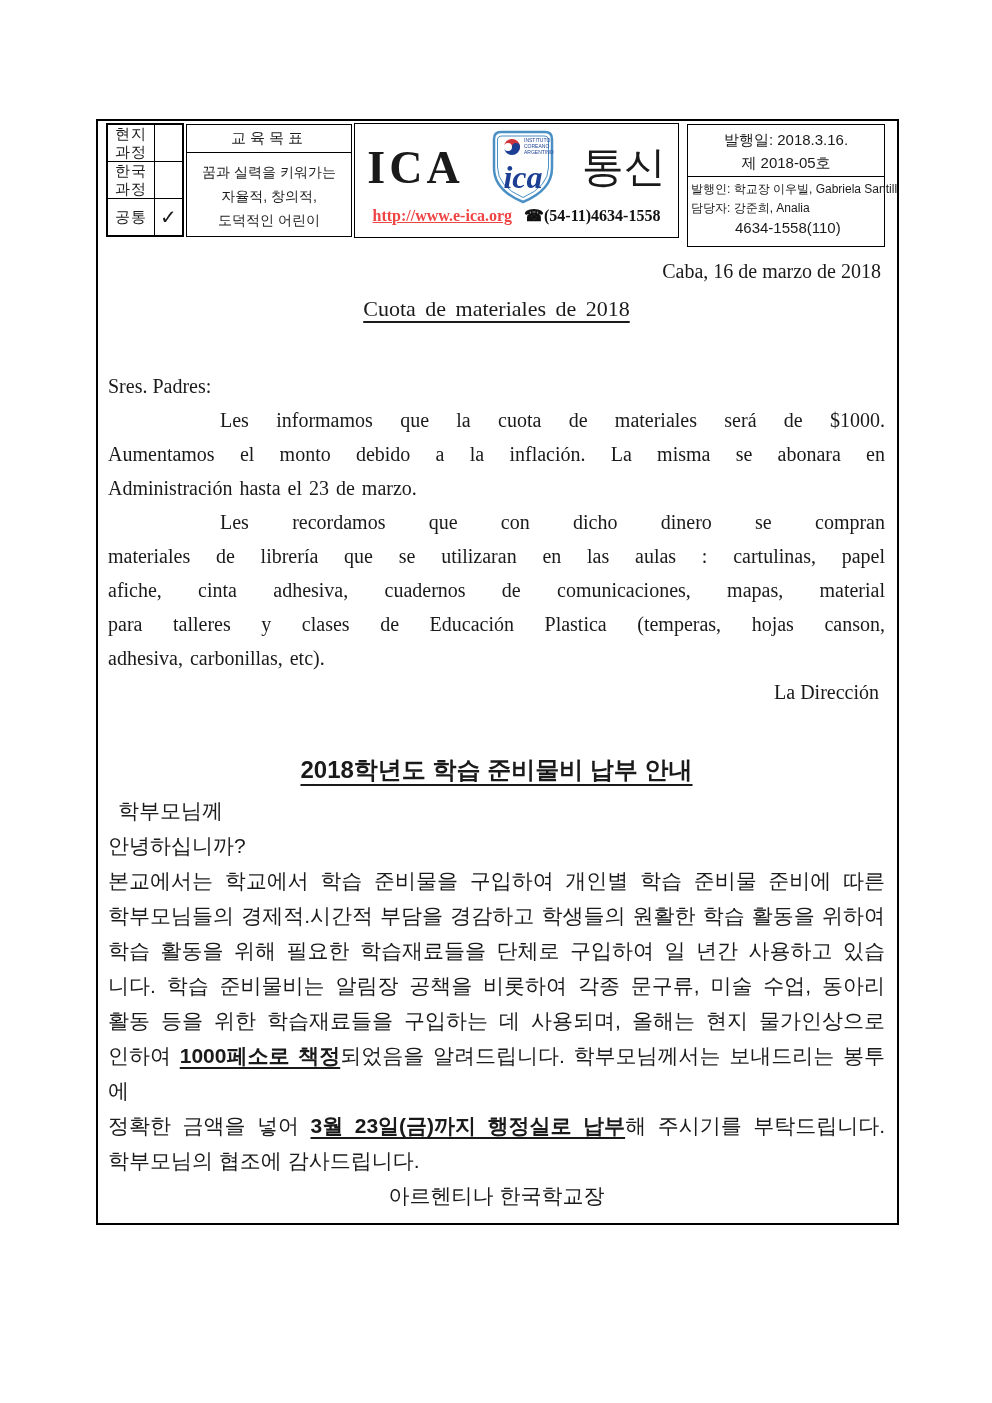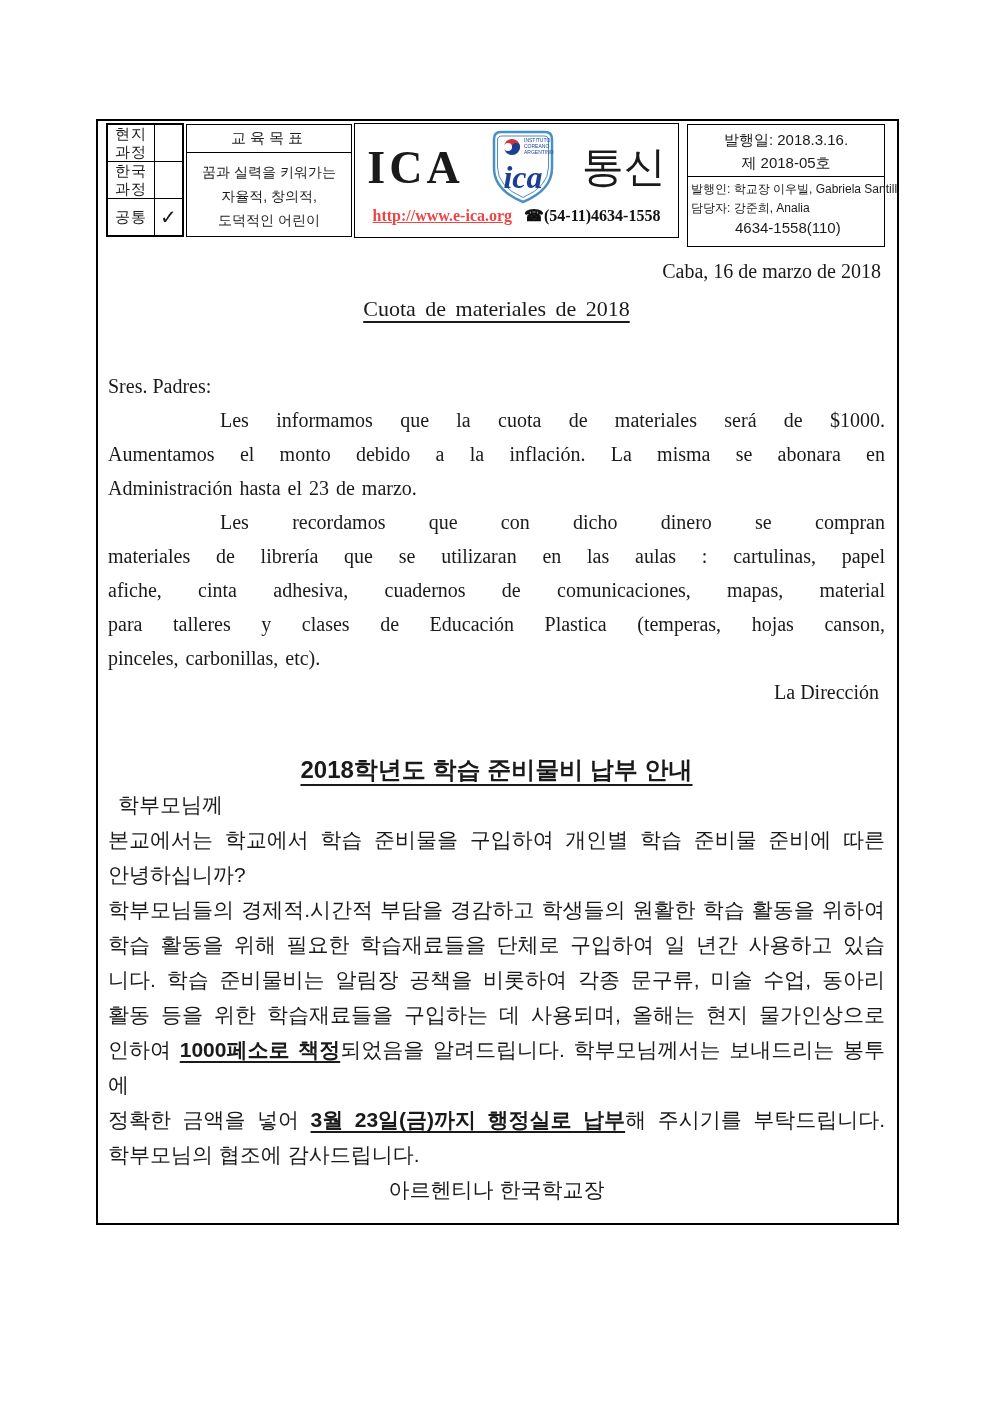--- a/index.html
+++ b/index.html
@@ -51,21 +51,21 @@
               text-decoration:underline; text-underline-offset:5px; word-spacing:4px; }
   .salutation { margin-top:44px; font-size:20px; line-height:34px; }
   .sline { font-size:20px; line-height:34px; word-spacing:2px; }
   .jline { text-align:justify; text-align-last:justify; }
   .indent { padding-left:112px; }
   .closing { font-size:20px; line-height:34px; }
   .signature { font-size:20px; line-height:34px; text-align:right; padding-right:6px; }
 
   
   .notice { padding:0 12px 0 10px; font-family:"Liberation Sans","DejaVu Sans",sans-serif; }
-  .ko-title { margin-top:44px; text-align:center; font-size:24px; line-height:34px;
+  .ko-title { margin-top:44px; margin-bottom:6px; text-align:center; font-size:24px; line-height:34px;
               font-weight:bold; text-decoration:underline; text-underline-offset:6px; }
   .kline { font-size:21px; line-height:35px; }
   .greet1 { padding-left:10px; }
   .em { font-weight:bold; text-decoration:underline; text-underline-offset:4px; }
   .ko-sign { font-size:21px; line-height:35px; text-align:center; }
 </style>
 </head>
 <body>
 
 <div class="outer">
@@ -144,33 +144,33 @@
     <div class="salutation">Sres. Padres:</div>
 
     <div class="sline jline indent">Les informamos que la cuota de materiales será de $1000.</div>
     <div class="sline jline">Aumentamos el monto debido a la inflación. La misma se abonara en</div>
     <div class="sline">Administración hasta el 23 de marzo.</div>
 
     <div class="sline jline indent">Les recordamos que con dicho dinero se compran</div>
     <div class="sline jline">materiales de librería que se utilizaran en las aulas : cartulinas, papel</div>
     <div class="sline jline">afiche, cinta adhesiva, cuadernos de comunicaciones, mapas, material</div>
     <div class="sline jline">para talleres y clases de Educación Plastica (temperas, hojas canson,</div>
-    <div class="sline">pinceles, carbonillas, etc).</div>
+    <div class="sline">adhesiva, carbonillas, etc).</div>
 
     <div class="signature">La Dirección</div>
   </div>
 
   <div class="notice">
     <div class="ko-title">2018학년도 학습 준비물비 납부 안내</div>
     <div class="kline greet1">학부모님께</div>
+    <div class="kline">안녕하십니까?</div>
+
     <div class="kline jline">
       <span>본교에서는 학교에서 학습 준비물을 구입하여 개인별 학습 준비물 준비에 따른</span><span class="em"></span><span></span>
     </div>
-
-    <div class="kline">안녕하십니까?</div>
     <div class="kline jline">
       <span>학부모님들의 경제적.시간적 부담을 경감하고 학생들의 원활한 학습 활동을 위하여</span><span class="em"></span><span></span>
     </div>
     <div class="kline jline">
       <span>학습 활동을 위해 필요한 학습재료들을 단체로 구입하여 일 년간 사용하고 있습</span><span class="em"></span><span></span>
     </div>
     <div class="kline jline">
       <span>니다. 학습 준비물비는 알림장 공책을 비롯하여 각종 문구류, 미술 수업, 동아리</span><span class="em"></span><span></span>
     </div>
     <div class="kline jline">

